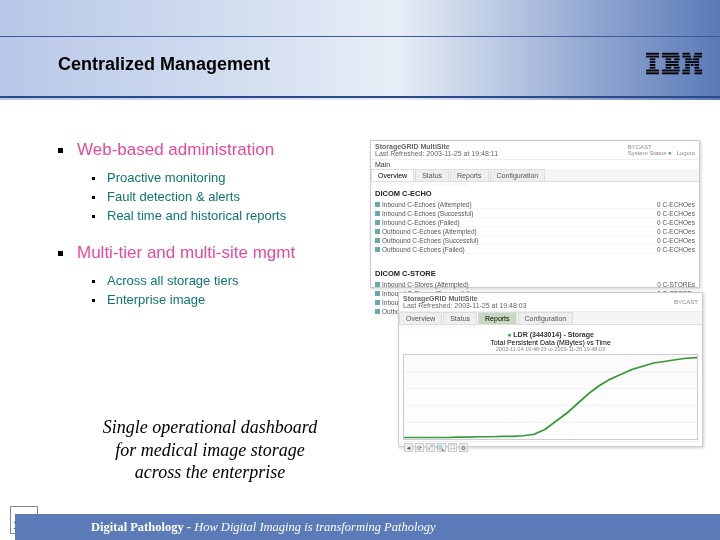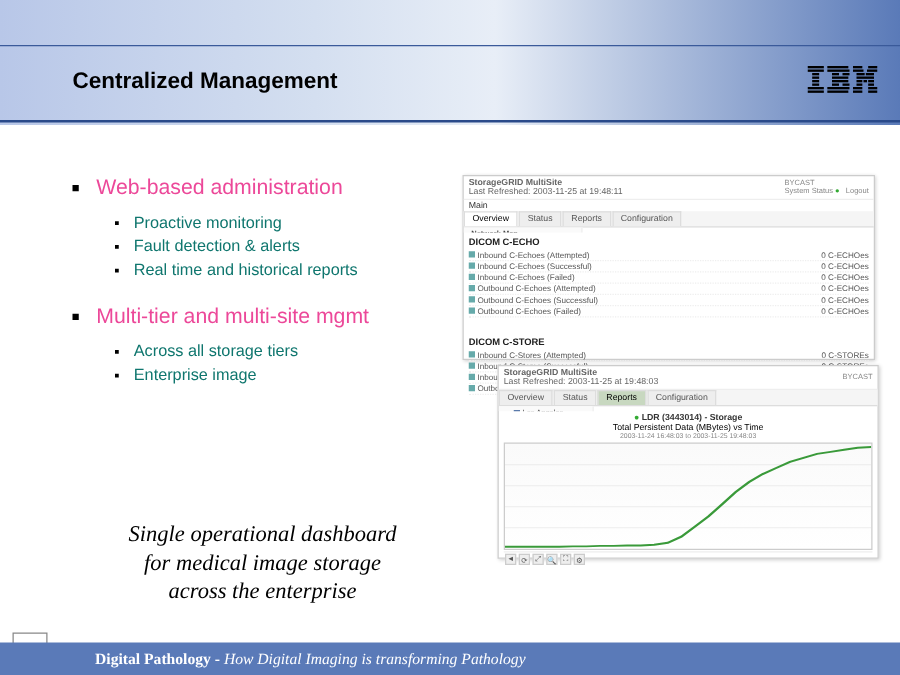--- a/index.html
+++ b/index.html
@@ -43,21 +43,21 @@
   .ss-row .ico { display:inline-block; width:5px; height:5px; background:#6aa; margin-right:2px; vertical-align:middle;}
   .ss-bottom { width: 305px; height: 155px; margin-left: 28px; margin-top: -6px; position:relative; z-index:2; font-size:7px;}
   .ss-bottom .ss-tabs .ss-tab.rep { background:#c8d8c0; }
   .chart-area { flex:1; padding:2px 4px; }
   .chart-title { font-size:7px; text-align:center; color:#333; margin-bottom:1px;}
   .chart-sub { font-size:5.5px; text-align:center; color:#888; margin-bottom:2px;}
   .chart-box { width: 100%; height: 86px; border:1px solid #ccc; background:linear-gradient(#fafafa,#fff); position:relative;}
   .chart-svg { width:100%; height:100%;}
   .chart-toolbar { display:flex; gap:2px; padding:1px; border-top:1px solid #eee; margin-top:1px;}
   .chart-toolbar span { width:9px; height:9px; background:#eee; border:1px solid #ccc; display:inline-flex; align-items:center; justify-content:center; font-size:6px; color:#555;}
-  .footer { position: absolute; bottom: 0; left: 0; right: 0; height: 26px; background: #5a7ab8; display: flex; align-items: center; padding-left: 76px; }
+  .footer { position: absolute; bottom: 0; left: 15px; right: 0; height: 26px; background: #5a7ab8; display: flex; align-items: center; padding-left: 76px; }
   .footer-text { color: #fff; font-family: Georgia, 'Times New Roman', serif; font-size: 12.5px; }
   .footer-text .em { font-style: italic; }
   .page-num-box { position: absolute; bottom: 6px; left: 10px; width: 28px; height: 28px; border: 1px solid #888; background: #fff; display: flex; align-items: flex-end; justify-content: flex-start; padding: 2px; font-size: 10px; color: #333;}
 </style>
 </head>
 <body>
 
 <div class="slide">
   <div class="header-band">
     <div class="header-top-line"></div>

